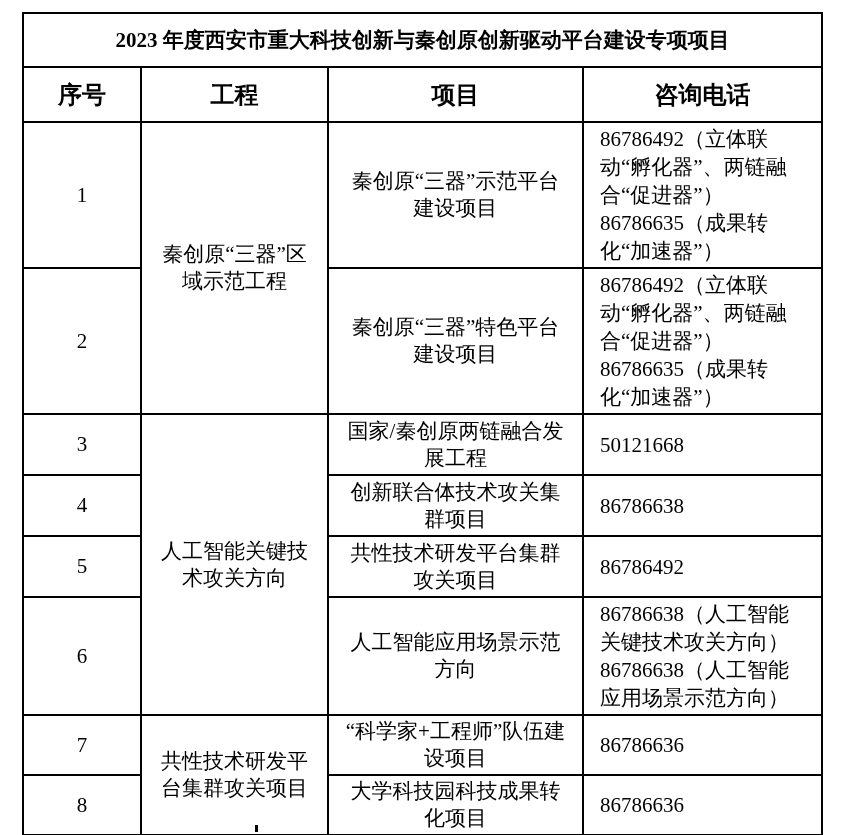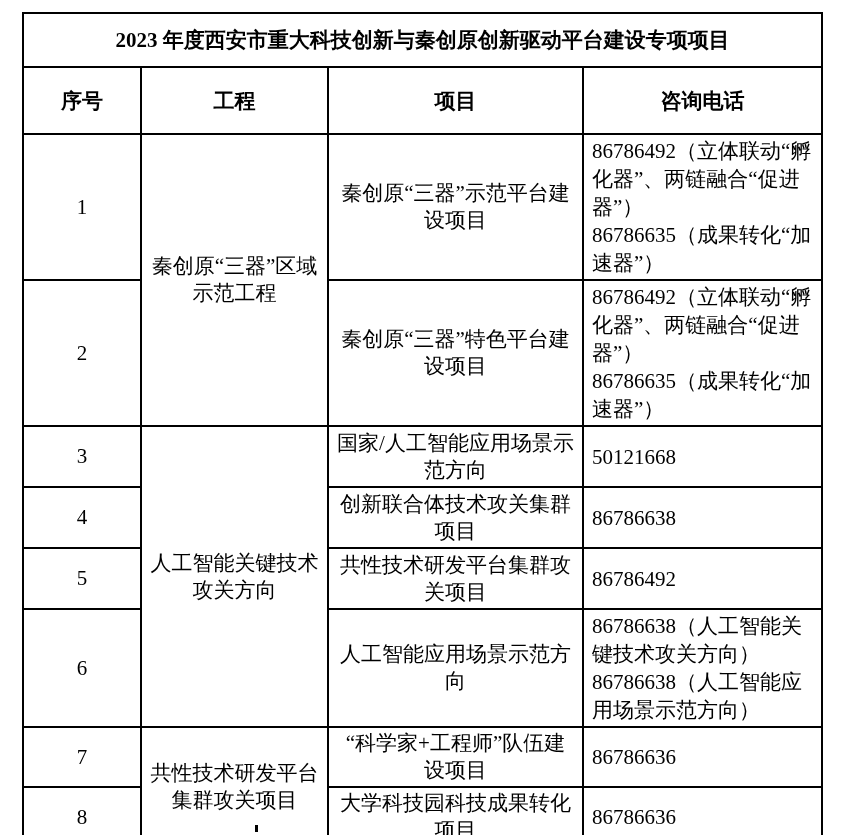--- a/index.html
+++ b/index.html
@@ -23,39 +23,39 @@
     left: 22px;
     top: 12px;
     width: 799px;
     border-collapse: collapse;
     table-layout: fixed;
   }
   .main-table td, .main-table th {
     border: 2px solid #000000;
     text-align: center;
     vertical-align: middle;
-    padding: 2px 8px;
+    padding: 2px 16px;
     overflow: hidden;
     box-sizing: border-box;
   }
   .col-no   { width: 118px; }
   .col-eng  { width: 187px; }
   .col-proj { width: 255px; }
   .col-tel  { width: 239px; }
 
   .title-cell {
     font-weight: bold;
     font-size: 23px;
     line-height: 30px;
     height: 54px;
   }
   .header-row th {
     font-weight: bold;
-    font-size: 21px;
-    height: 67px;
+    font-size: 24px;
+    height: 55px;
   }
   .main-table td {
     font-size: 21px;
     line-height: 27px;
   }
   .phone-entry {
     text-align: left;
     line-height: 28px;
   }
   .r1 { height: 143px; }
@@ -113,21 +113,21 @@
         <td>秦创原“三器”特色平台建设项目</td>
         <td>
           <div class="phone-entry">86786492（立体联动“孵化器”、两链融合“促进器”）</div>
           <div class="phone-entry">86786635（成果转化“加速器”）</div>
         </td>
       </tr>
 
       <tr class="r3">
         <td>3</td>
         <td rowspan="4">人工智能关键技术攻关方向</td>
-        <td>国家/人工智能应用场景示范方向</td>
+        <td>国家/秦创原两链融合发展工程</td>
         <td>
           <div class="phone-entry">50121668</div>
         </td>
       </tr>
 
       <tr class="r4">
         <td>4</td>
         <td>创新联合体技术攻关集群项目</td>
         <td>
           <div class="phone-entry">86786638</div>

